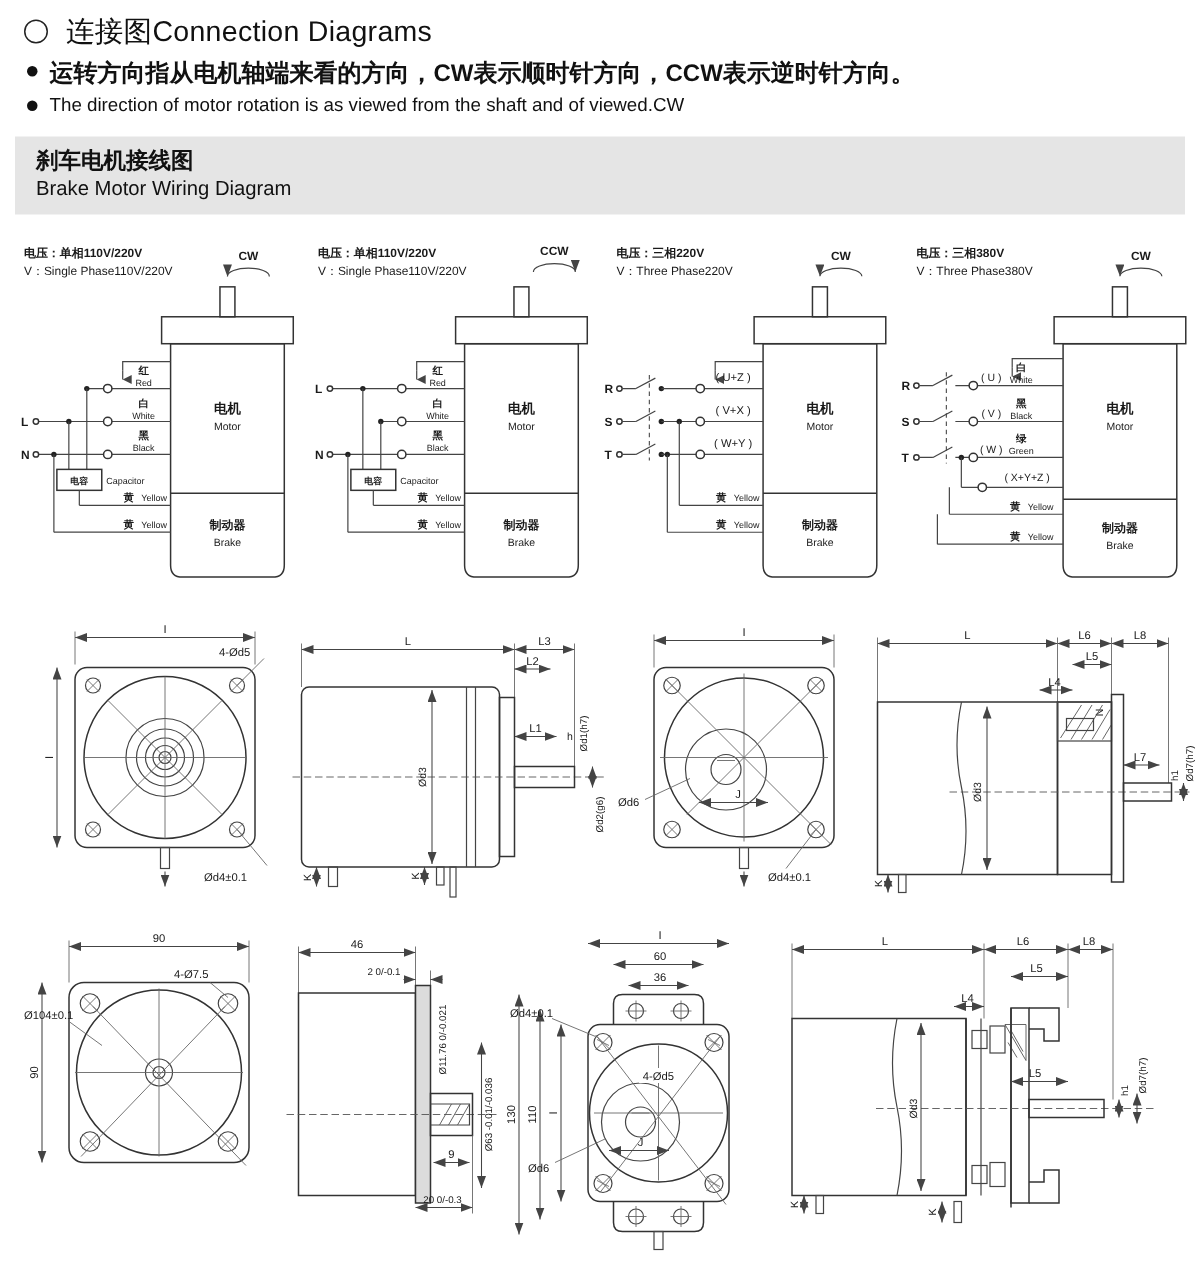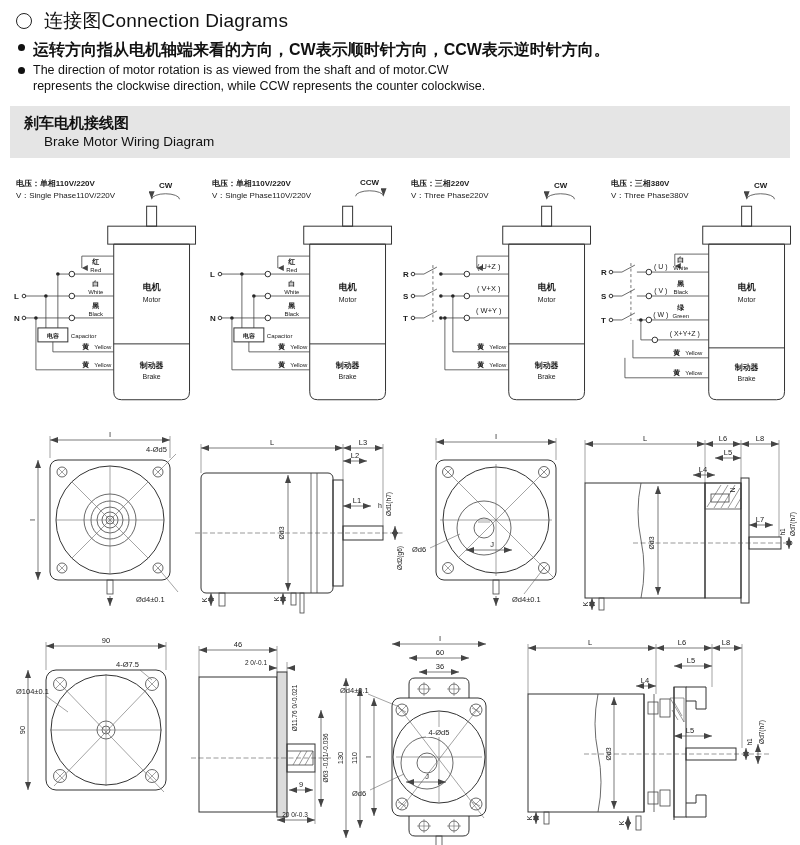--- a/index.html
+++ b/index.html
@@ -11,21 +11,21 @@
   .header{padding:8px 14px 0 16px;}
   .title-row{display:flex;align-items:center;gap:12px;margin-bottom:6px;}
   .title-circle{width:14px;height:14px;border:1.6px solid #222;border-radius:50%;flex:0 0 auto;}
   .page-title{font-size:19px;font-weight:500;letter-spacing:.2px;}
   .bullet-row{display:flex;gap:8px;margin:3px 0 0 2px;line-height:1.25;}
   .bullet-dot{width:7px;height:7px;background:#111;border-radius:50%;margin-top:4px;flex:0 0 auto;}
   .bullet-zh{font-size:16px;font-weight:bold;}
   .bullet-en{font-size:12.5px;}
   .banner{margin:12px 10px 0 10px;background:#f5c9ca;padding:7px 14px 8px;line-height:1.3;}
   .banner-zh{font-size:15px;font-weight:bold;}
-  .banner-en{font-size:13.5px;margin-left:20px;}
+  .banner-en{font-size:13.5px;}
   .wiring-row{display:flex;padding:14px 4px 0 6px;}
   .mid-row{display:flex;align-items:flex-start;padding:6px 0 0 28px;}
   .bot-row{display:flex;align-items:flex-start;padding:4px 0 0 14px;}
   svg{display:block;}
   svg text{font-family:"Liberation Sans","DejaVu Sans",sans-serif;fill:#1a1a1a;}
   .t6{font-size:6px;} .t65{font-size:6.5px;} .t7{font-size:7px;} .t75{font-size:7.5px;}
   .t8{font-size:8px;} .t9{font-size:9px;} .b{font-weight:bold;}
   .ln{stroke:#333;stroke-width:1;fill:none;}
   .lt{stroke:#444;stroke-width:.8;fill:none;}
   .dim{stroke:#444;stroke-width:.7;fill:none;}
@@ -59,22 +59,21 @@
     <span class="title-circle"></span>
     <span class="page-title">连接图Connection Diagrams</span>
   </div>
   <div class="bullet-row">
     <span class="bullet-dot"></span>
     <span class="bullet-zh">运转方向指从电机轴端来看的方向，CW表示顺时针方向，CCW表示逆时针方向。</span>
   </div>
   <div class="bullet-row">
     <span class="bullet-dot"></span>
     <span class="bullet-en">
-      <span>The direction of motor rotation is as viewed from the shaft and of motor.CW</span><br>
-      <span>represents the clockwise direction, while CCW represents the counter colockwise.</span>
+      <span>The direction of motor rotation is as viewed from the shaft and of viewed.CW</span><br>
     </span>
   </div>
 </div>
 
 <div class="banner" style="background: #e5e5e5;">
   <div class="banner-zh">刹车电机接线图</div>
   <div class="banner-en">Brake Motor Wiring Diagram</div>
 </div>
 
 <div class="wiring-row">

